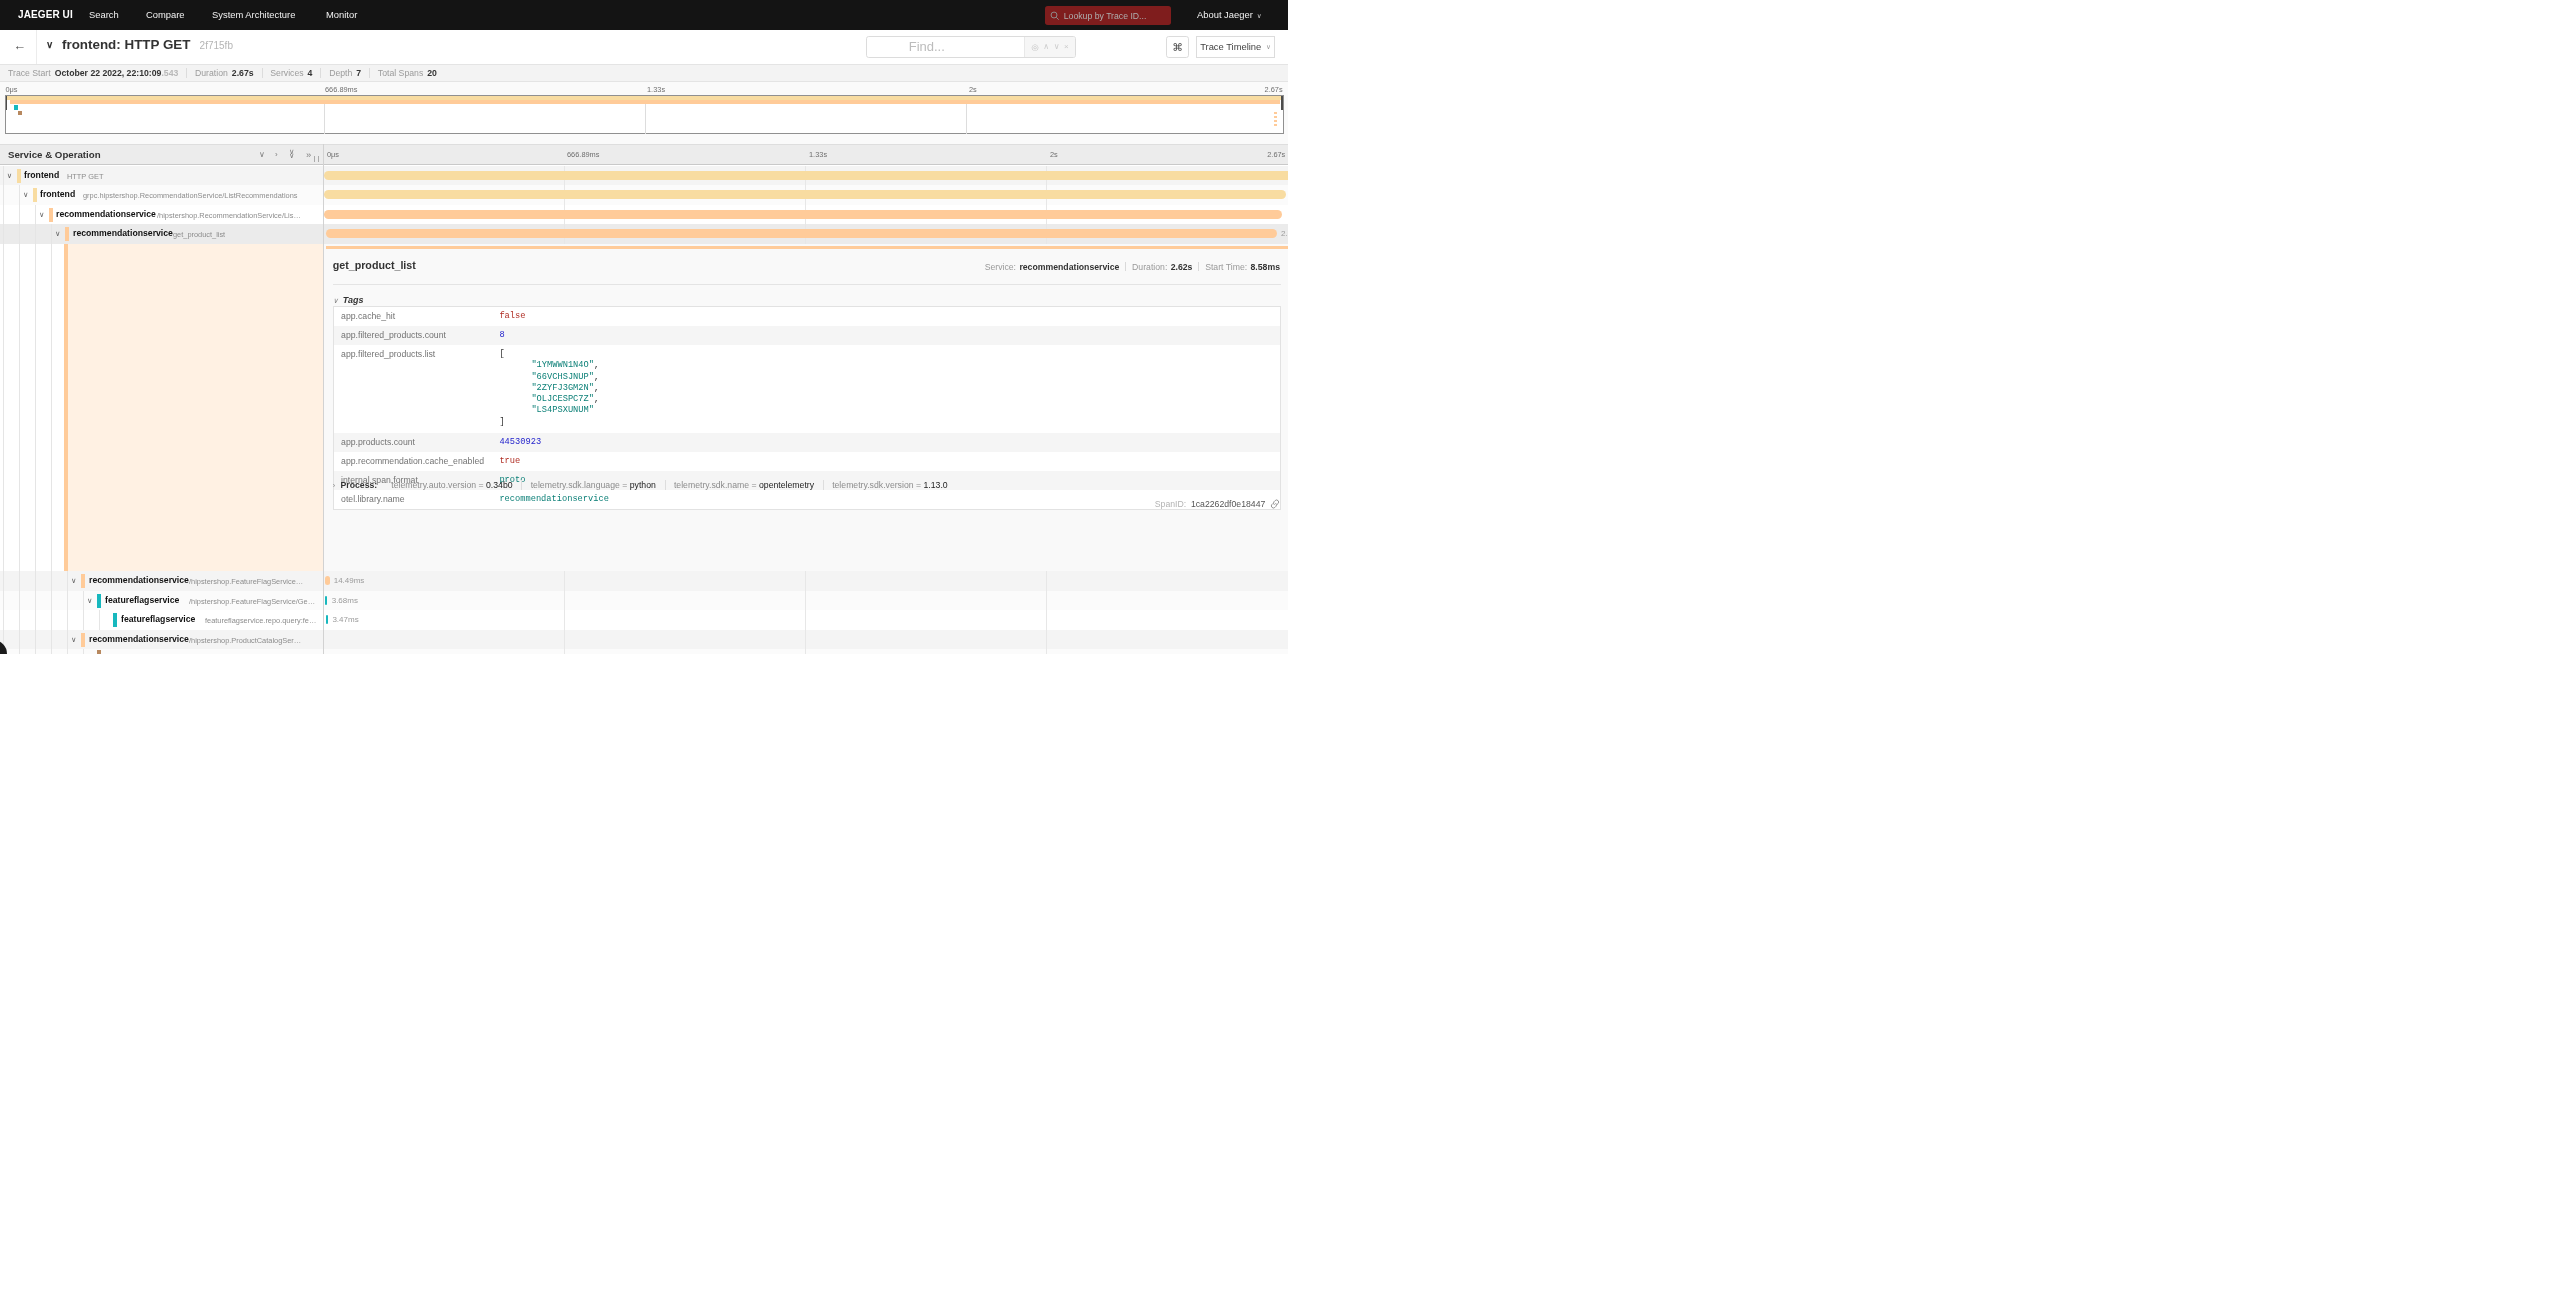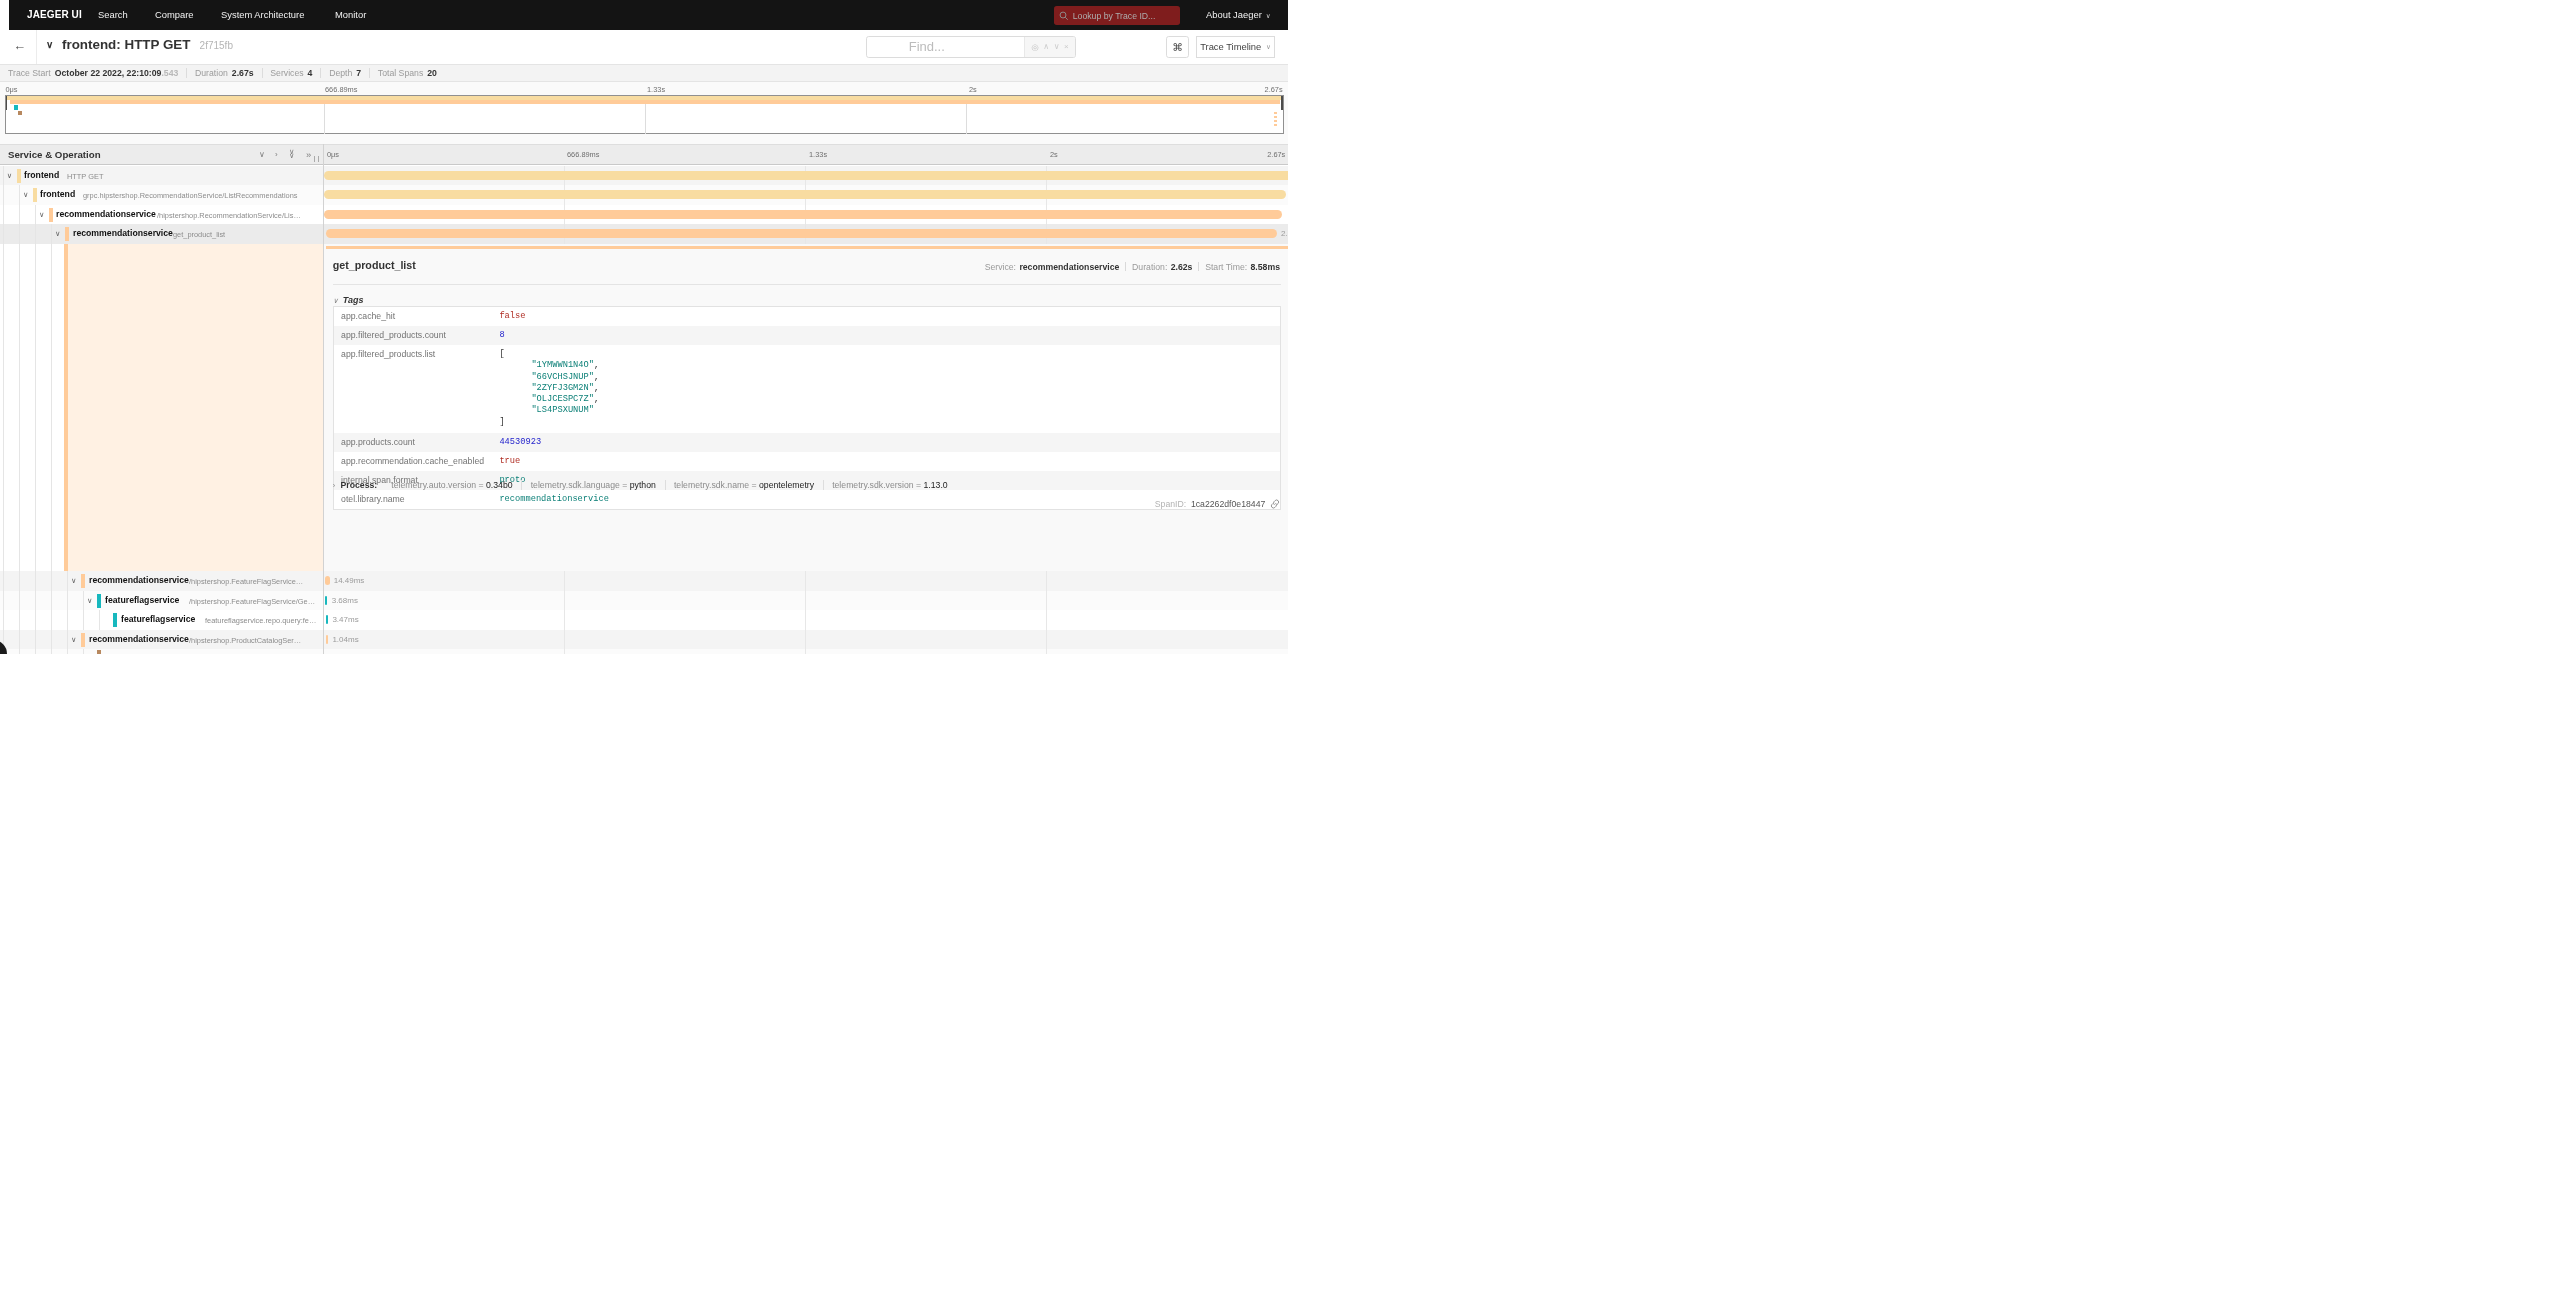--- a/index.html
+++ b/index.html
@@ -3,21 +3,21 @@
 <meta charset="utf-8">
 <style>
   * { margin:0; padding:0; box-sizing:border-box; }
   html,body { background:#fff; }
   body { font-family:"Liberation Sans", sans-serif; }
   #app { position:relative; width:1288px; height:654px; overflow:hidden; background:#fff; }
   .abs { position:absolute; }
   .nowrap { white-space:nowrap; }
 
   
-  #topnav { left:9px; top:0; width:1360px; height:30px; background:#141414; color:#fff; }
+  #topnav { left:0; top:0; width:1360px; height:30px; background:#141414; color:#fff; }
   #topnav .brand { position:absolute; left:18px; top:0; line-height:30px; font-size:10px; font-weight:700; letter-spacing:0.1px; }
   #topnav .navitem { position:absolute; top:0; line-height:30px; font-size:9.4px; color:#f2f2f2; cursor:pointer; }
   #nav-search { position:absolute; left:1045px; top:6px; width:126px; height:19px; background:#7f1d1d; border-radius:2.7px; display:flex; align-items:center; padding:0 5.4px; }
   #nav-search .ph { color:#aeaeae; font-size:8.7px; margin-left:4px; }
   #about { position:absolute; left:1197px; top:0; line-height:30px; font-size:9.4px; color:#f2f2f2; }
   #about .chev { font-size:6.7px; color:#cfcfcf; margin-left:4px; }
 
   
   #page-header { left:0; top:30px; width:1288px; height:34px; background:#fff; }
   #back-btn { position:absolute; left:13.4px; top:8px; font-size:12.8px; color:#444; }
@@ -450,24 +450,20 @@
       <div class="guide" style="left:2.7px"></div>
         <div class="guide" style="left:19px"></div>
         <div class="guide" style="left:35px"></div>
         <div class="guide" style="left:51px"></div>
         <div class="guide" style="left:67px"></div>
       <span class="rchev" style="left:71px">∨</span>
       <span class="chip" style="left:81px;background:#FFCB99"></span>
       <span class="sname" style="left:89px">recommendationservice</span>
       <span class="sop" style="left:189px">/hipstershop.ProductCatalogSer…</span>
     </div>
-    <div class="tcell">
-      <div class="sbar" style=";left:3.4px;width:2px;background:#FFCB99"></div>
-      <span class="sdur" style="left:9.4px">1.04ms</span>
-    </div>
   </div>
 
   <div class="srow" style="top:649px;height:4.7px;background:#fbfbfb;overflow:hidden">
     <div class="gridcol" style="left:564px;height:4.7px"></div>
       <div class="gridcol" style="left:805px;height:4.7px"></div>
       <div class="gridcol" style="left:1046px;height:4.7px"></div>
     <div class="ltrunc" style="height:4.7px">
       <div class="guide" style="left:2.7px;height:4.7px"></div>
         <div class="guide" style="left:19px;height:4.7px"></div>
         <div class="guide" style="left:35px;height:4.7px"></div>

